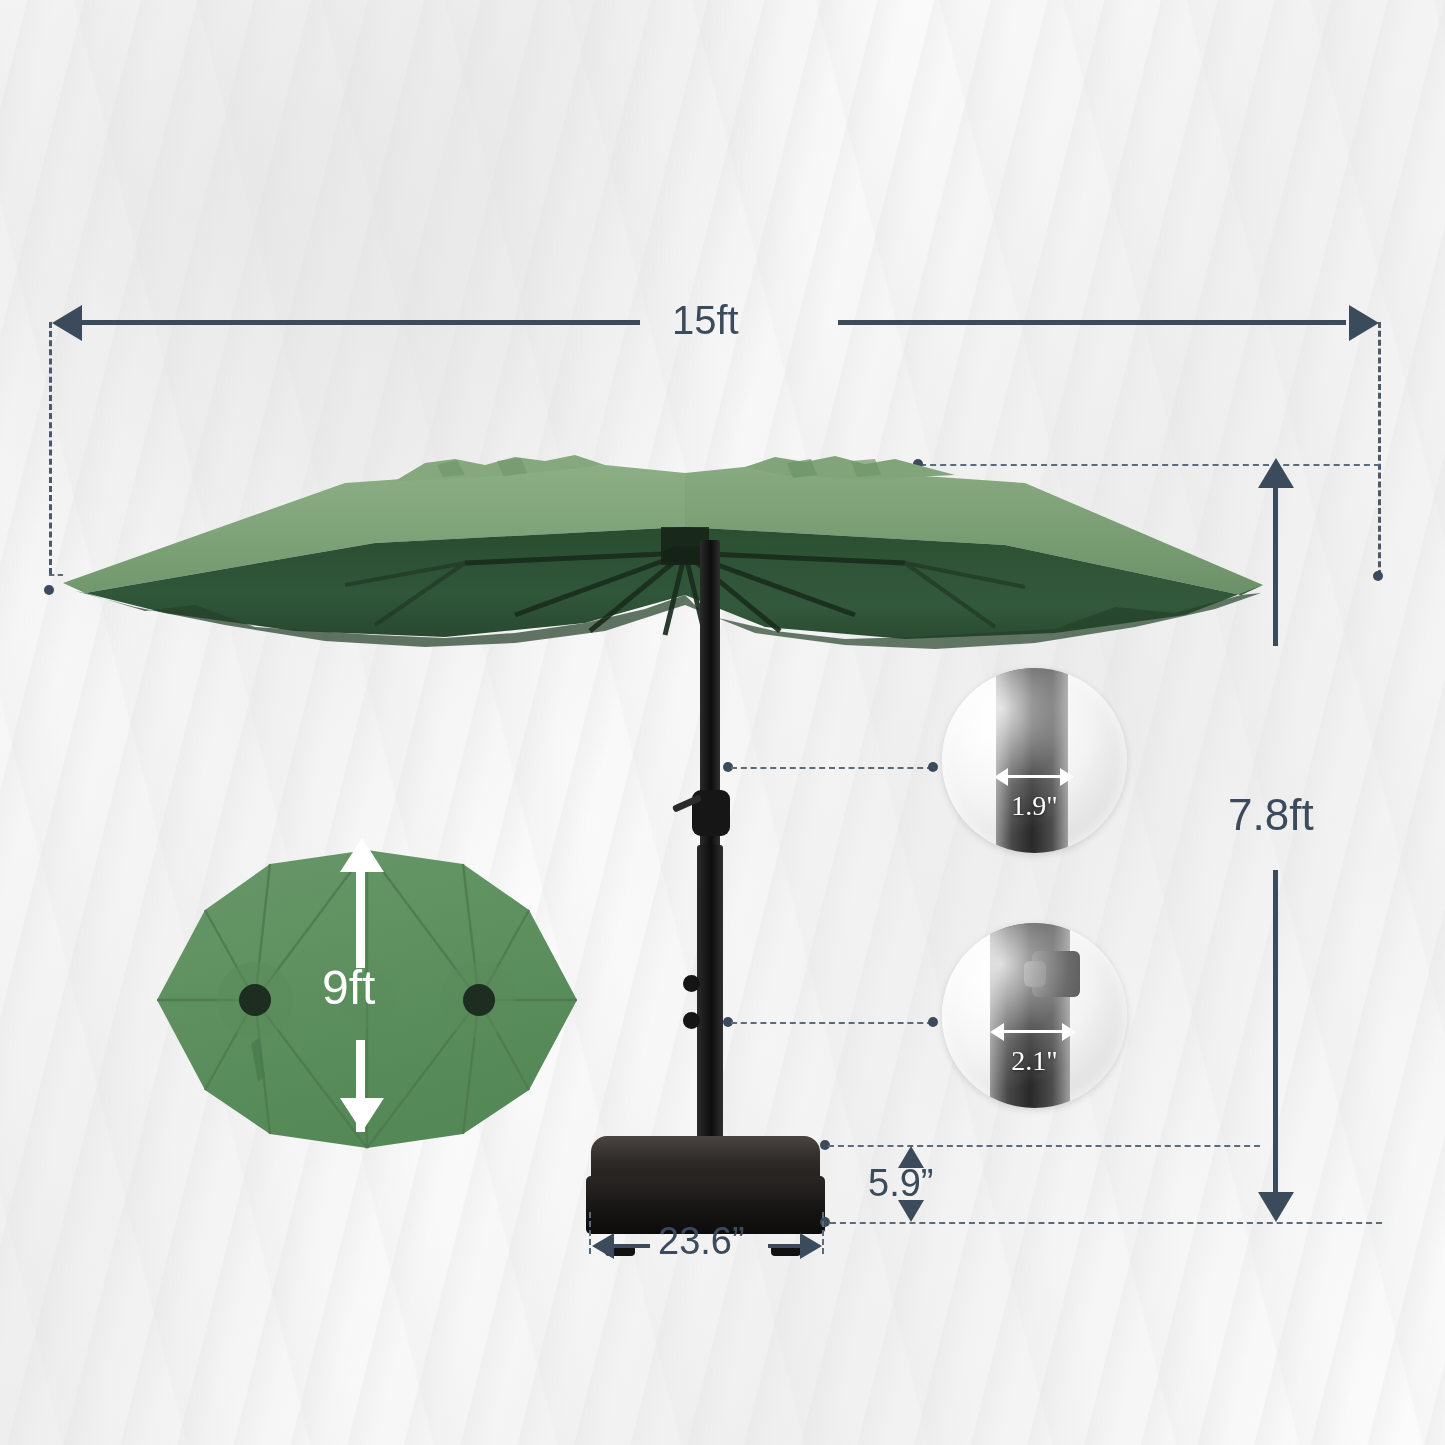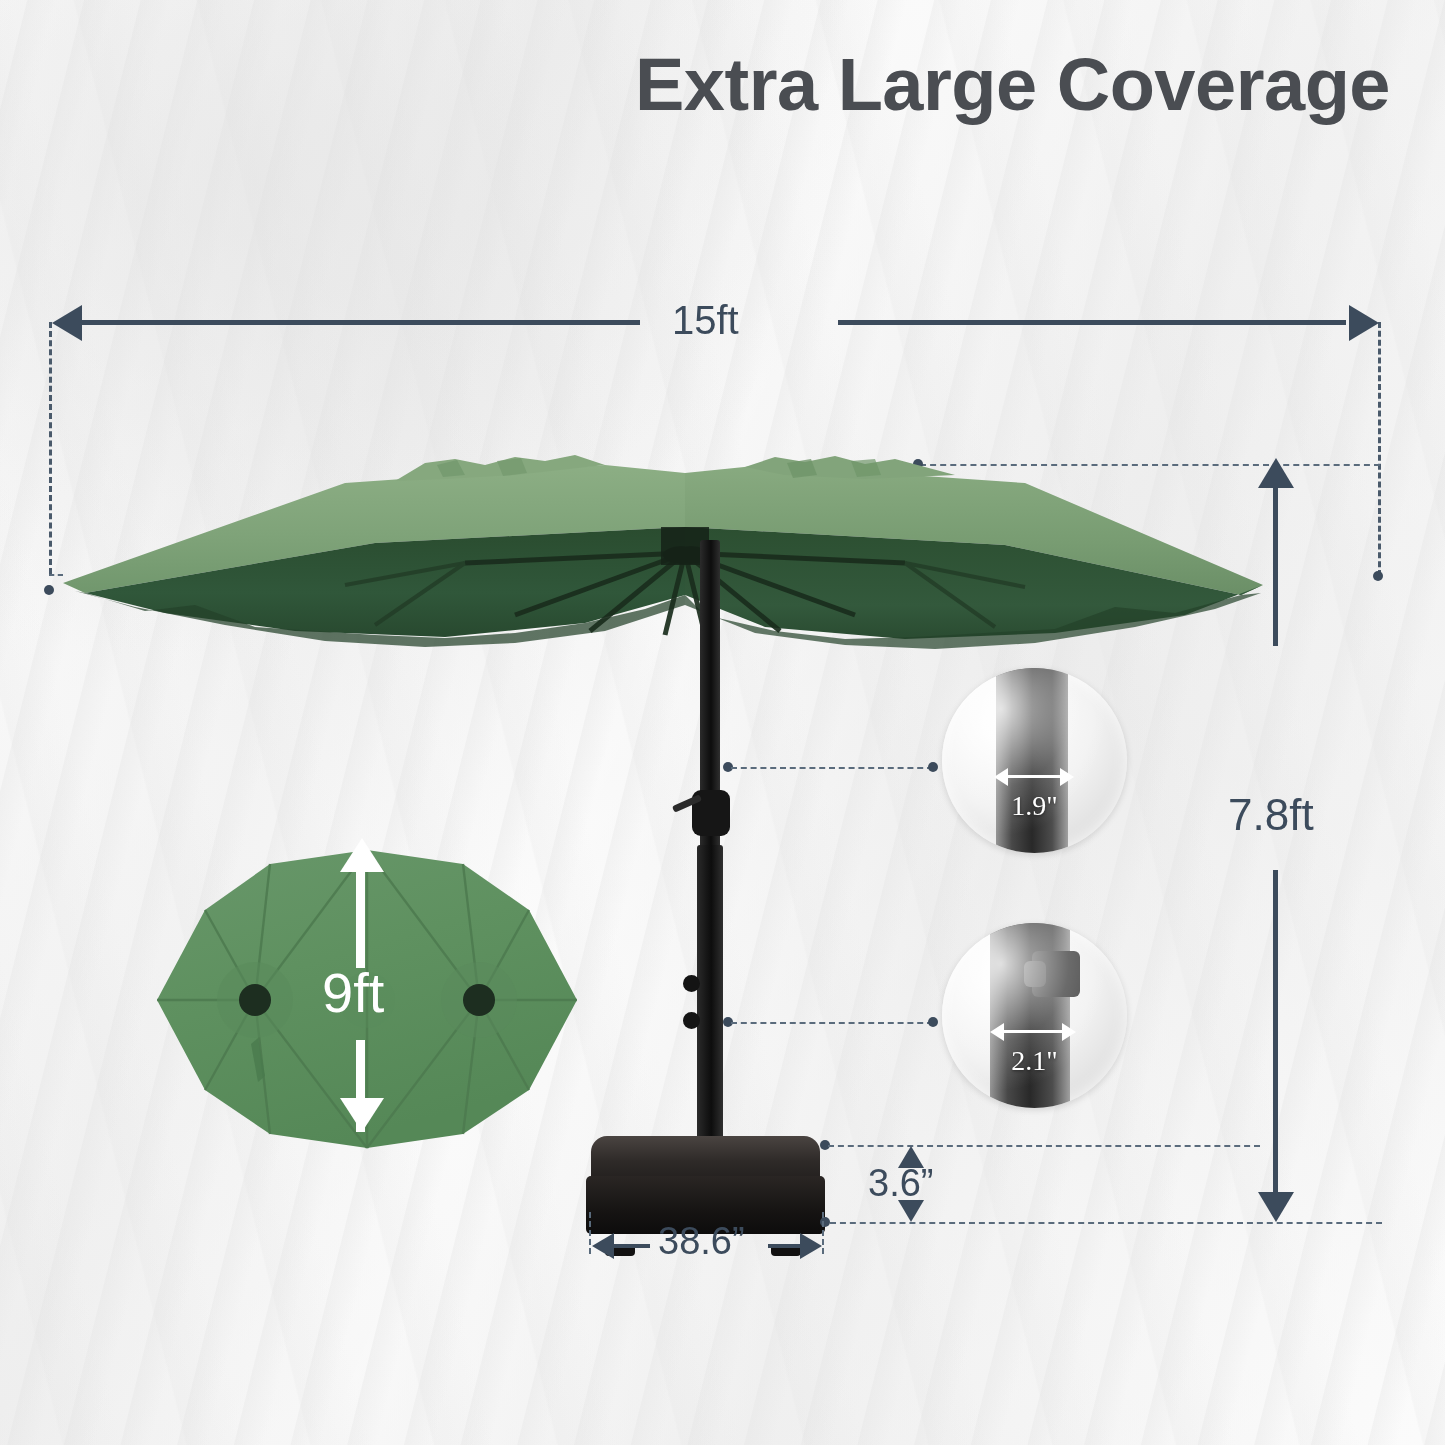--- a/index.html
+++ b/index.html
@@ -285,21 +285,20 @@
 </style>
 </head>
 <body>
 
 <div id="page">
 
   <div id="bg-texture"></div>
   <div id="bg-sheen"></div>
 
   <div id="header">
-    <div id="title">Extra Large Coverage</div>
   </div>
 
   <div class="dash-v" style="left:49px; top:322px; height:252px;"></div>
 
   <div class="dash-v" style="left:1378px; top:322px; height:254px;"></div>
 
   <div class="arw left" style="left:52px; top:305px;"></div>
   <div class="bar-h" style="left:80px; top:320px; width:560px;"></div>
 
   <div class="dim-label" style="left:672px; top:298px; font-size:40px;">15ft</div>
@@ -442,21 +441,21 @@
       <circle cx="160" cy="162" r="16" fill="#1d2e20"></circle>
       <circle cx="384" cy="162" r="16" fill="#1d2e20"></circle>
 
       <path d="M 163,200 L 170,238 L 163,244 L 156,206 Z" fill="#4a7a4d" opacity="0.8"></path>
     </svg>
   </div>
 
   <div>
     <div class="arw up" style="left:340px; top:838px; border-bottom-color:#ffffff; border-left-width:22px; border-right-width:22px; border-bottom-width:34px;"></div>
     <div class="bar-v" style="left:356px; top:866px; height:102px; background:#ffffff; width:9px;"></div>
-    <div class="dim-label white" style="left:322px; top:960px; font-size:56px;">9ft</div>
+    <div class="dim-label white" style="left:322px; top:960px; font-size:48px;">9ft</div>
     <div class="bar-v" style="left:356px; top:1040px; height:92px; background:#ffffff; width:9px;"></div>
     <div class="arw down" style="left:340px; top:1098px; border-top-color:#ffffff; border-left-width:22px; border-right-width:22px; border-top-width:34px;"></div>
   </div>
 
   <div class="dot sm" style="left:723px; top:762px;"></div>
   <div class="dash-h thin" style="left:731px; top:767px; width:202px;"></div>
   <div class="dot sm" style="left:928px; top:762px;"></div>
 
   <div class="magnifier" style="left:942px; top:668px;">
     <div class="mag-pole" style="left:54px; width:72px;"></div>
@@ -487,25 +486,25 @@
   <div class="dim-label" style="left:1228px; top:790px; font-size:44px;">7.8ft</div>
   <div class="bar-v" style="left:1273px; top:870px; height:330px;"></div>
   <div class="arw down" style="left:1258px; top:1192px;"></div>
   <div class="dash-h thin" style="left:830px; top:1222px; width:552px;"></div>
 
   <div class="dot sm" style="left:820px; top:1140px;"></div>
   <div class="dash-h thin" style="left:828px; top:1145px; width:432px;"></div>
   <div class="dot sm" style="left:820px; top:1217px;"></div>
 
   <div class="arw sm up" style="left:898px; top:1146px;"></div>
-  <div class="dim-label" style="left:868px; top:1162px; font-size:38px;">3.6”</div>
+  <div class="dim-label" style="left:868px; top:1162px; font-size:38px;">5.9”</div>
   <div class="arw sm down" style="left:898px; top:1200px;"></div>
 
   <div class="dash-v thin" style="left:589px; top:1212px; height:42px;"></div>
   <div class="dash-v thin" style="left:822px; top:1212px; height:42px;"></div>
 
   <div class="arw sm left" style="left:592px; top:1233px;"></div>
   <div class="bar-h thin" style="left:612px; top:1244px; width:38px;"></div>
-  <div class="dim-label" style="left:658px; top:1220px; font-size:38px;">38.6”</div>
+  <div class="dim-label" style="left:658px; top:1220px; font-size:38px;">23.6”</div>
   <div class="bar-h thin" style="left:768px; top:1244px; width:38px;"></div>
   <div class="arw sm right" style="left:800px; top:1233px;"></div>
 
 </div>
 
 </body></html>

